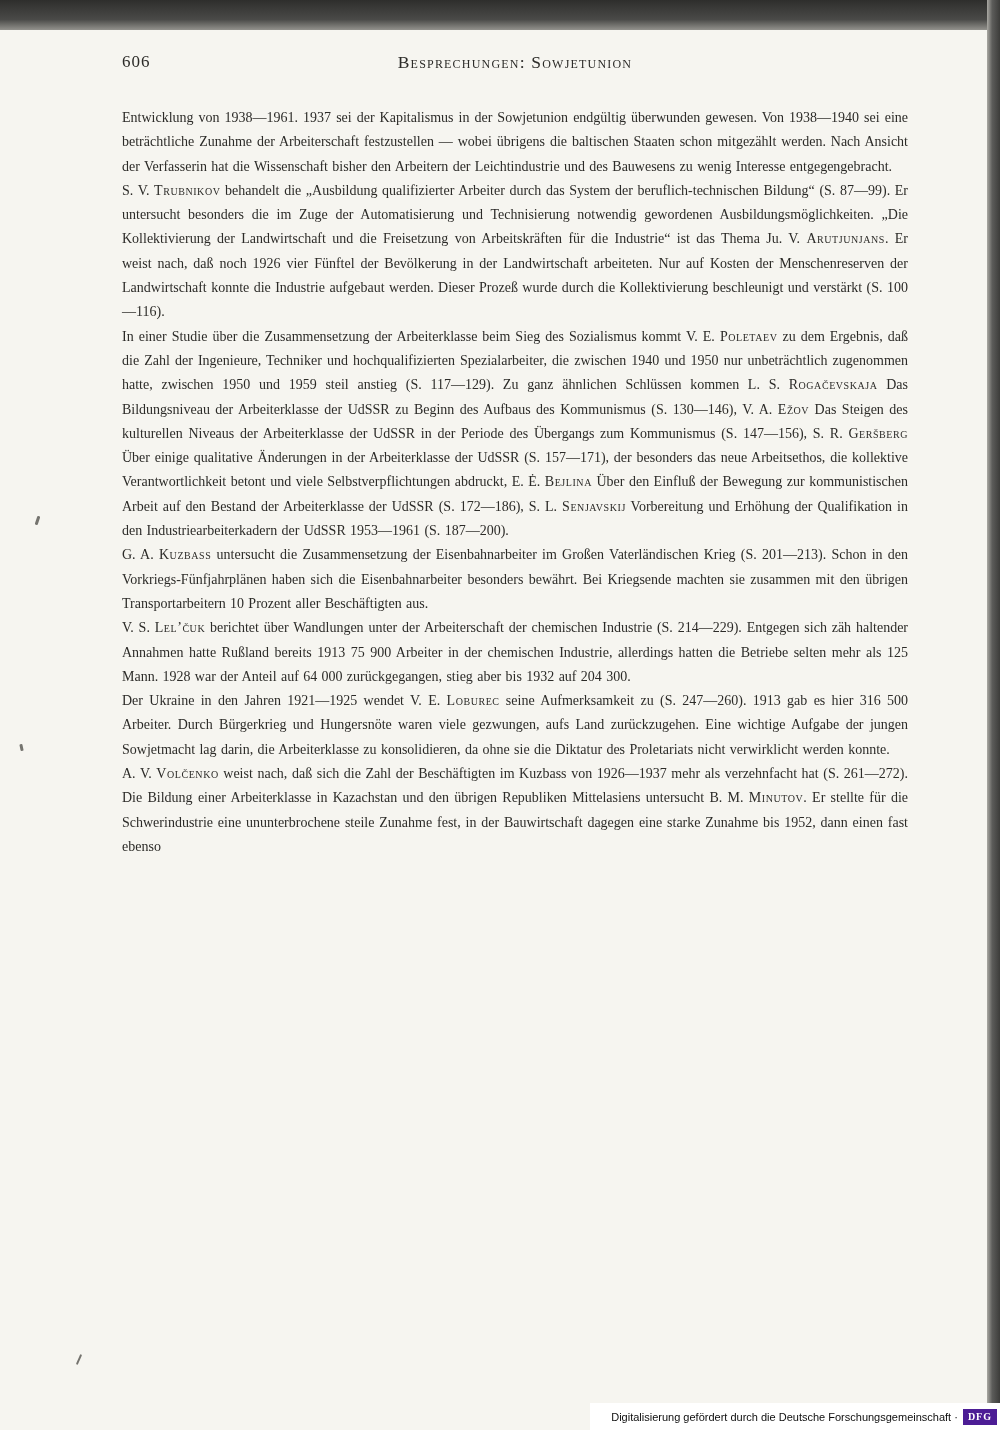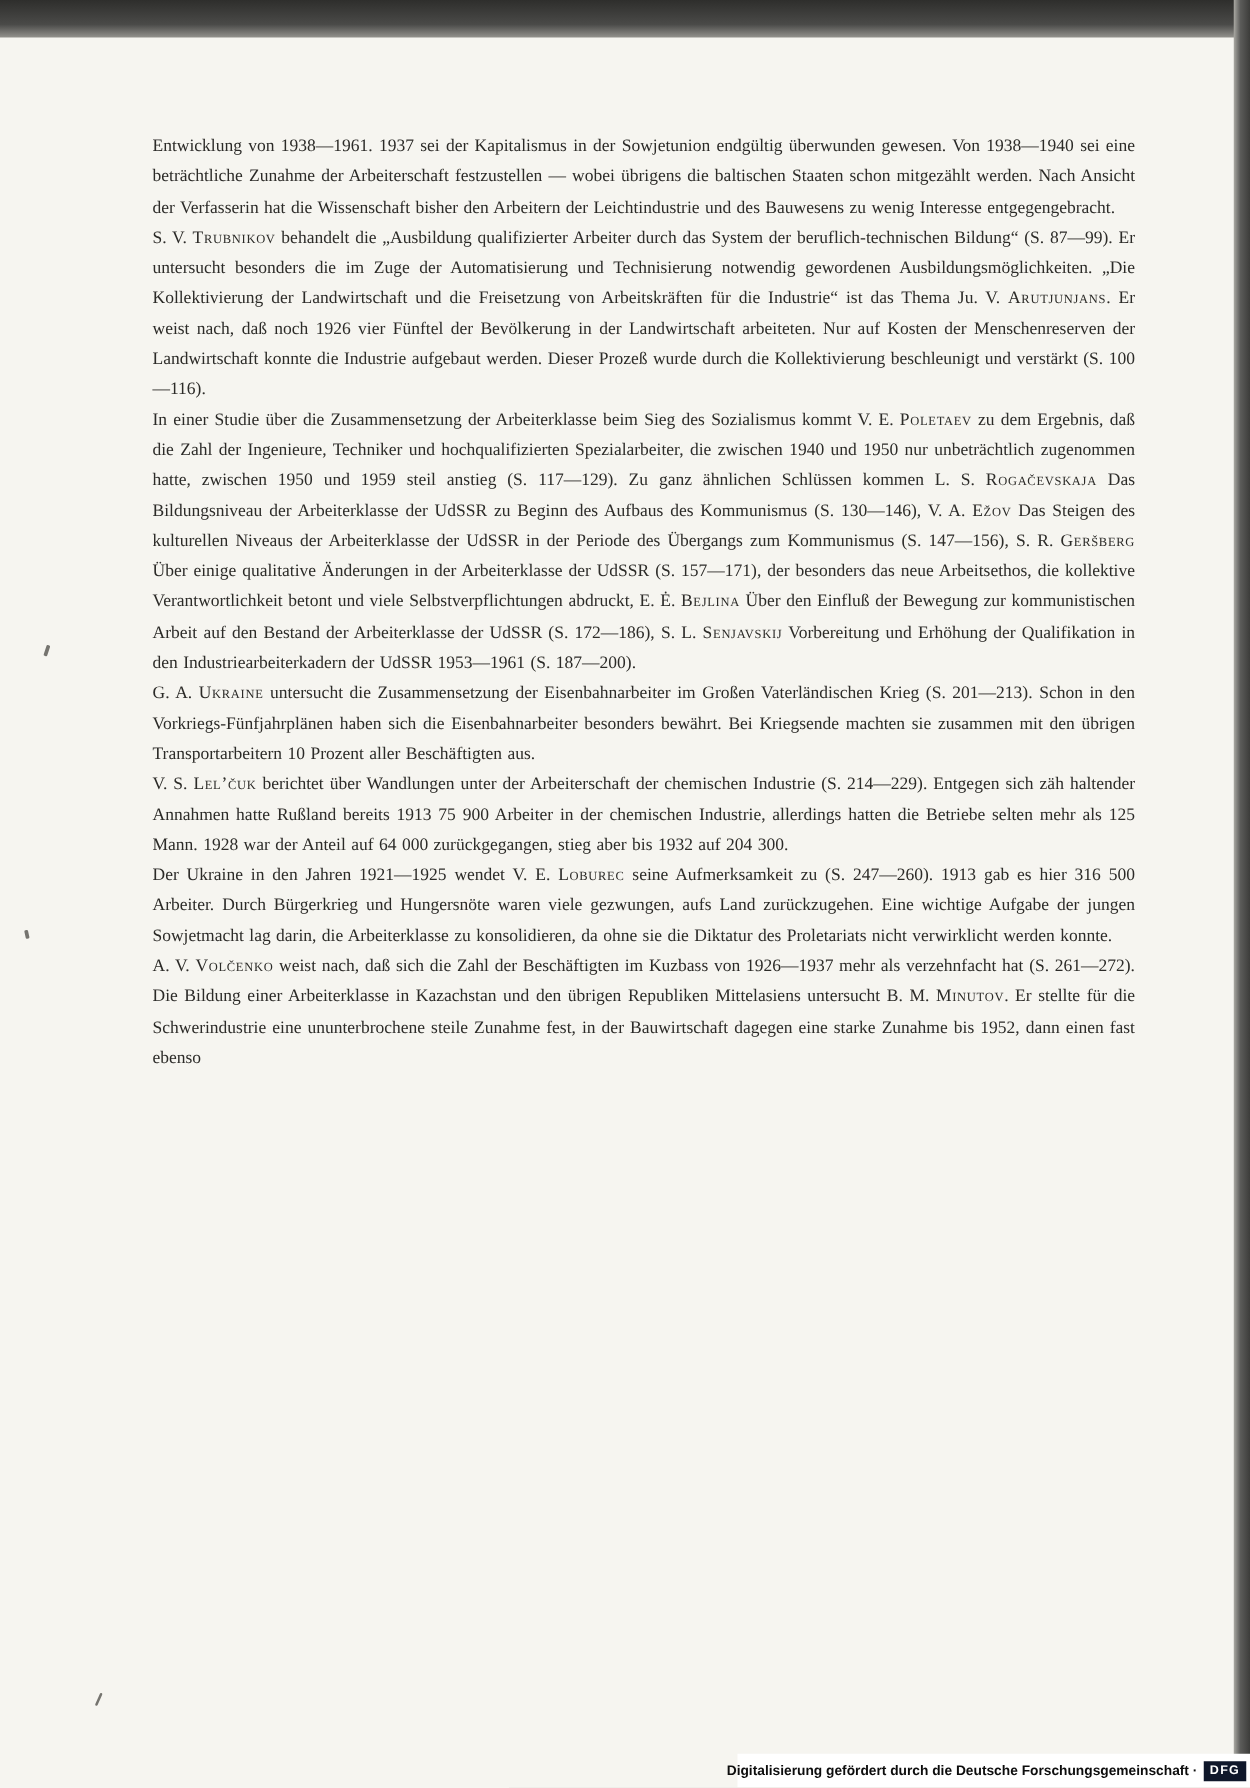--- a/index.html
+++ b/index.html
@@ -53,47 +53,51 @@
   .sc { font-variant: small-caps; letter-spacing: 0.04em; }
 
   
   .footer {
     position: absolute; right: 0; bottom: 0; height: 27px; width: 410px;
     background: #ffffff;
     display: flex; align-items: center; justify-content: flex-end;
     gap: 5px; padding-right: 3px; box-sizing: border-box;
     font-family: "Liberation Sans", "DejaVu Sans", sans-serif;
   }
-  .credit { font-size: 11px; font-weight: bold; color: #0d0d0d; white-space: nowrap; }
+  .credit { font-size: 11px; font-weight: normal; color: #0d0d0d; white-space: nowrap; }
   .dfg {
     display: inline-block; background: #1e5ca8; color: #ffffff;
     font-size: 10px; font-weight: bold; letter-spacing: 1px;
     padding: 3px 5px; line-height: 1;
   }
 </style>
 </head>
 <body>
 
 <div class="page">
 
   <div class="band-top"></div>
   <div class="band-right"></div>
   <div class="speck speck1"></div>
   <div class="speck speck2"></div>
   <div class="speck speck3"></div>
 
+  <div class="header">
+    <span class="pagenum">606</span>
+    <span class="running">Besprechungen: Sowjetunion</span>
+  </div>
 
   <div class="bodytext">
       <p><span>Entwicklung von 1938—1961. 1937 sei der Kapitalismus in der Sowjetunion endgültig überwunden gewesen. Von 1938—1940 sei eine beträchtliche Zunahme der Arbeiterschaft festzustellen — wobei übrigens die baltischen Staaten schon mitgezählt werden. Nach Ansicht der Verfasserin hat die Wissenschaft bisher den Arbeitern der Leichtindustrie und des Bauwesens zu wenig Interesse entgegengebracht.</span></p>
       <p><span>S. V. </span><span class="sc">Trubnikov</span><span> behandelt die „Ausbildung qualifizierter Arbeiter durch das System der beruflich-technischen Bildung“ (S. 87—99). Er untersucht besonders die im Zuge der Automatisierung und Technisierung notwendig gewordenen Ausbildungsmöglichkeiten. „Die Kollektivierung der Landwirtschaft und die Freisetzung von Arbeitskräften für die Industrie“ ist das Thema Ju. V. </span><span class="sc">Arutjunjans</span><span>. Er weist nach, daß noch 1926 vier Fünftel der Bevölkerung in der Landwirtschaft arbeiteten. Nur auf Kosten der Menschenreserven der Landwirtschaft konnte die Industrie aufgebaut werden. Dieser Prozeß wurde durch die Kollektivierung beschleunigt und verstärkt (S. 100—116).</span></p>
       <p><span>In einer Studie über die Zusammensetzung der Arbeiterklasse beim Sieg des Sozialismus kommt V. E. </span><span class="sc">Poletaev</span><span> zu dem Ergebnis, daß die Zahl der Ingenieure, Techniker und hochqualifizierten Spezialarbeiter, die zwischen 1940 und 1950 nur unbeträchtlich zugenommen hatte, zwischen 1950 und 1959 steil anstieg (S. 117—129). Zu ganz ähnlichen Schlüssen kommen L. S. </span><span class="sc">Rogačevskaja</span><span> Das Bildungsniveau der Arbeiterklasse der UdSSR zu Beginn des Aufbaus des Kommunismus (S. 130—146), V. A. </span><span class="sc">Ežov</span><span> Das Steigen des kulturellen Niveaus der Arbeiterklasse der UdSSR in der Periode des Übergangs zum Kommunismus (S. 147—156), S. R. </span><span class="sc">Geršberg</span><span> Über einige qualitative Änderungen in der Arbeiterklasse der UdSSR (S. 157—171), der besonders das neue Arbeitsethos, die kollektive Verantwortlichkeit betont und viele Selbstverpflichtungen abdruckt, E. Ė. </span><span class="sc">Bejlina</span><span> Über den Einfluß der Bewegung zur kommunistischen Arbeit auf den Bestand der Arbeiterklasse der UdSSR (S. 172—186), S. L. </span><span class="sc">Senjavskij</span><span> Vorbereitung und Erhöhung der Qualifikation in den Industriearbeiterkadern der UdSSR 1953—1961 (S. 187—200).</span></p>
-      <p><span>G. A. </span><span class="sc">Ukraine</span><span> untersucht die Zusammensetzung der Eisenbahnarbeiter im Großen Vaterländischen Krieg (S. 201—213). Schon in den Vorkriegs-Fünfjahrplänen haben sich die Eisenbahnarbeiter besonders bewährt. Bei Kriegsende machten sie zusammen mit den übrigen Transportarbeitern 10 Prozent aller Beschäftigten aus.</span></p>
+      <p><span>G. A. </span><span class="sc">Kuzbass</span><span> untersucht die Zusammensetzung der Eisenbahnarbeiter im Großen Vaterländischen Krieg (S. 201—213). Schon in den Vorkriegs-Fünfjahrplänen haben sich die Eisenbahnarbeiter besonders bewährt. Bei Kriegsende machten sie zusammen mit den übrigen Transportarbeitern 10 Prozent aller Beschäftigten aus.</span></p>
       <p><span>V. S. </span><span class="sc">Lel’čuk</span><span> berichtet über Wandlungen unter der Arbeiterschaft der chemischen Industrie (S. 214—229). Entgegen sich zäh haltender Annahmen hatte Rußland bereits 1913 75 900 Arbeiter in der chemischen Industrie, allerdings hatten die Betriebe selten mehr als 125 Mann. 1928 war der Anteil auf 64 000 zurückgegangen, stieg aber bis 1932 auf 204 300.</span></p>
       <p><span>Der Ukraine in den Jahren 1921—1925 wendet V. E. </span><span class="sc">Loburec</span><span> seine Aufmerksamkeit zu (S. 247—260). 1913 gab es hier 316 500 Arbeiter. Durch Bürgerkrieg und Hungersnöte waren viele gezwungen, aufs Land zurückzugehen. Eine wichtige Aufgabe der jungen Sowjetmacht lag darin, die Arbeiterklasse zu konsolidieren, da ohne sie die Diktatur des Proletariats nicht verwirklicht werden konnte.</span></p>
       <p><span>A. V. </span><span class="sc">Volčenko</span><span> weist nach, daß sich die Zahl der Beschäftigten im Kuzbass von 1926—1937 mehr als verzehnfacht hat (S. 261—272). Die Bildung einer Arbeiterklasse in Kazachstan und den übrigen Republiken Mittelasiens untersucht B. M. </span><span class="sc">Minutov</span><span>. Er stellte für die Schwerindustrie eine ununterbrochene steile Zunahme fest, in der Bauwirtschaft dagegen eine starke Zunahme bis 1952, dann einen fast ebenso</span></p>
     </div>
 
   <div class="footer">
     <span class="credit">Digitalisierung gefördert durch die Deutsche Forschungsgemeinschaft ·</span>
-    <span class="dfg" style="background: #0f172a;">DFG</span>
+    <span class="dfg" style="background: #4c1d95; font-family: Liberation Serif, serif;">DFG</span>
   </div>
 
 </div>
 
 </body></html>

